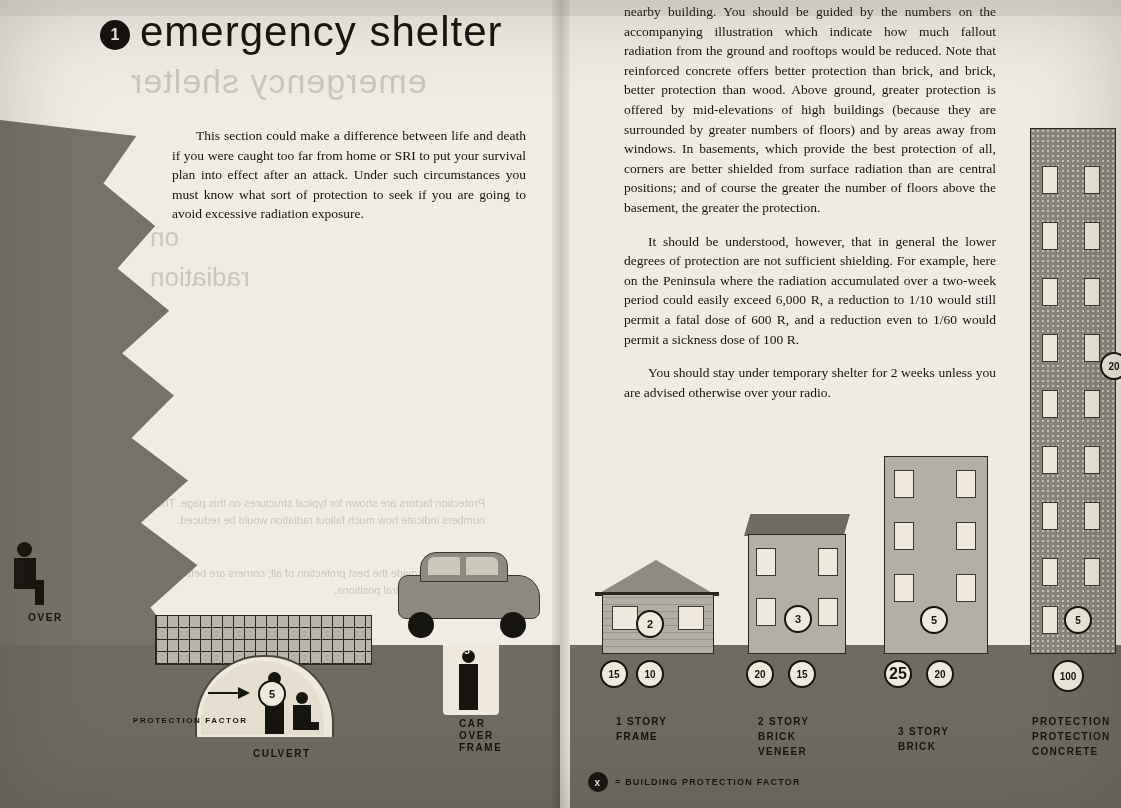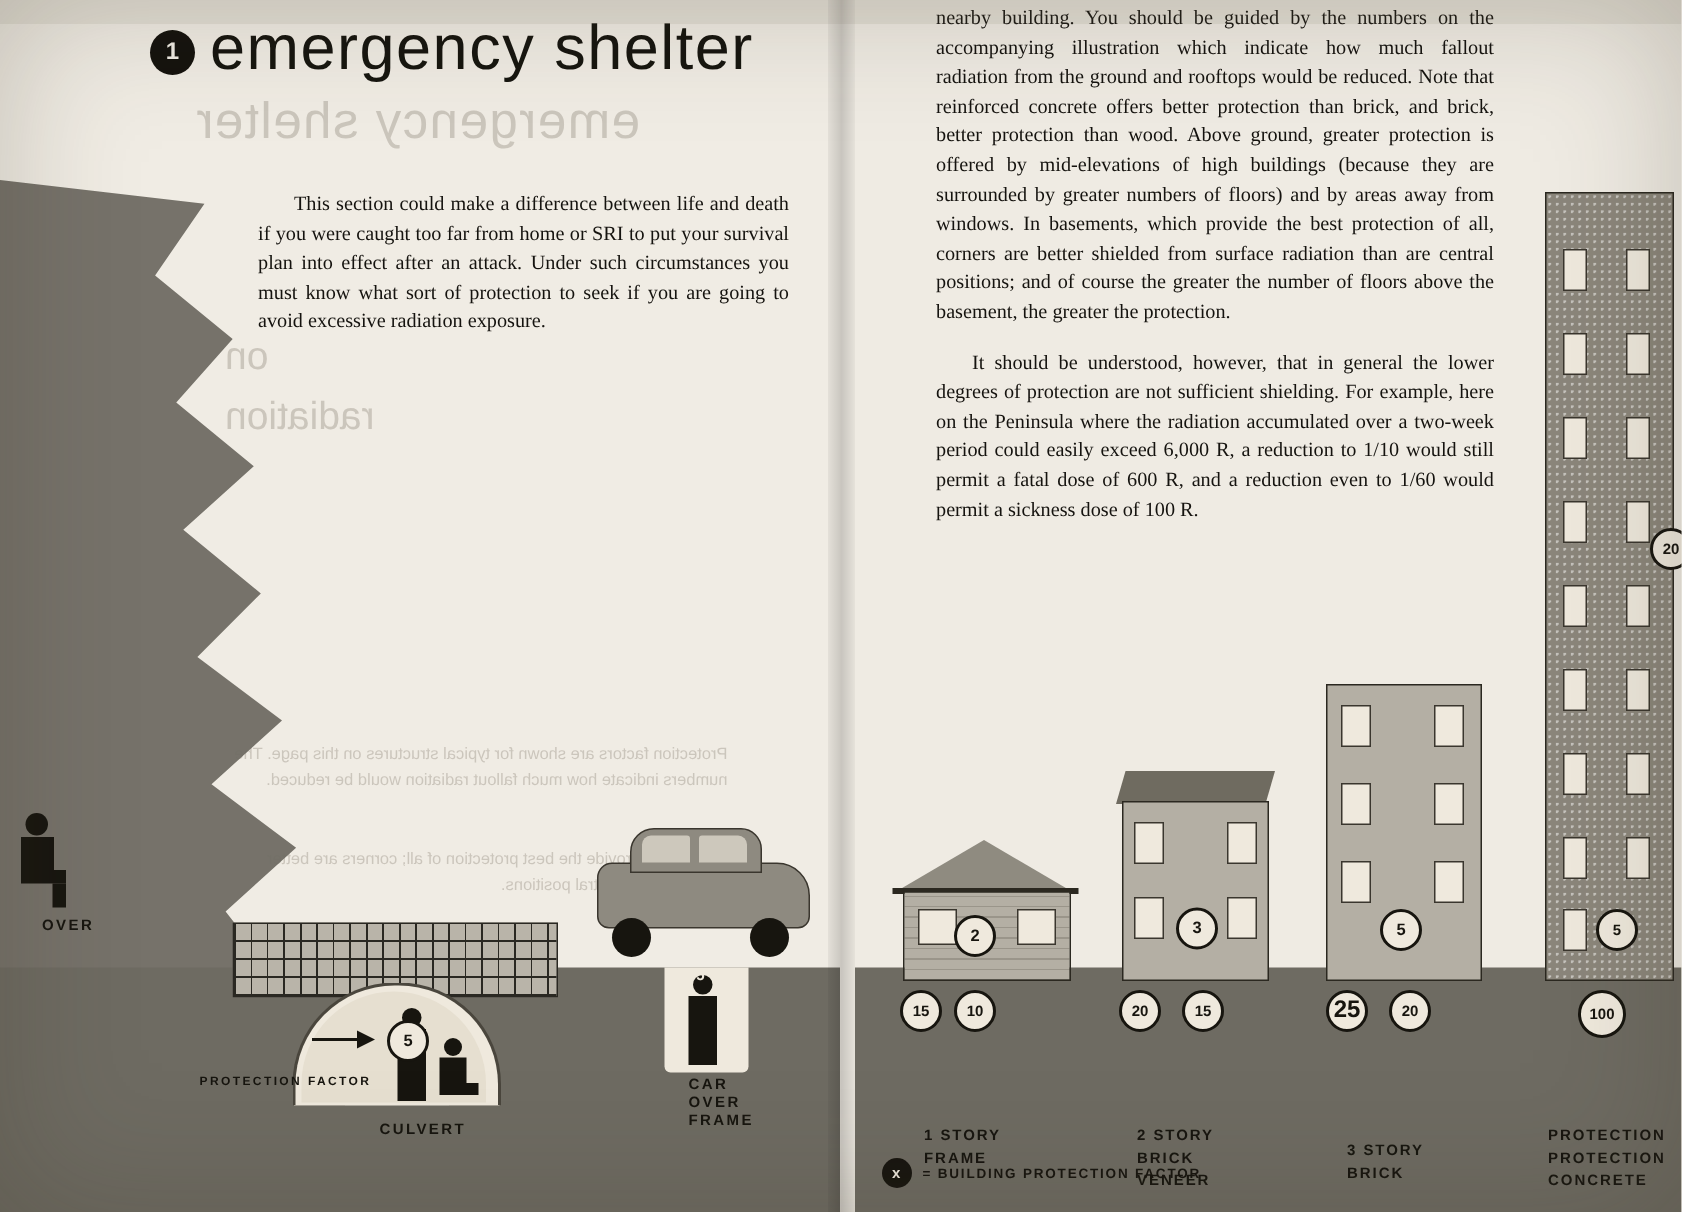--- a/index.html
+++ b/index.html
@@ -137,21 +137,21 @@
   .b2-roof{position:absolute;left:744px;top:514px;width:106px;height:22px;background:#6f6b60;
     clip-path:polygon(6% 0,100% 0,94% 100%,0 100%);}
   .b2{left:748px;top:534px;width:96px;height:118px;}
   .b3{left:884px;top:456px;width:102px;height:196px;}
   .b4{left:1030px;top:128px;width:84px;height:524px;
     background:#8b867b;
     background-image:radial-gradient(circle at 2px 2px, rgba(255,255,255,.5) 1px, transparent 1px);
     background-size:5px 5px;}
 
   .bar-labels{position:absolute;font-family:"Liberation Sans", sans-serif;font-size:10px;
-    letter-spacing:1.3px;font-weight:bold;line-height:15px;color:#17150f;margin-top:36px;}
+    letter-spacing:1.3px;font-weight:bold;line-height:15px;color:#17150f;}
 
   .legend{position:absolute;left:588px;top:772px;display:flex;align-items:center;gap:7px;
     font-family:"Liberation Sans", sans-serif;font-size:9px;letter-spacing:1.2px;font-weight:bold;color:#17150f;}
   .legend-circle{width:20px;height:20px;border-radius:50%;background:#17150f;color:#efe9dd;
     display:flex;align-items:center;justify-content:center;font-size:10px;}
 
   .vignette{position:absolute;inset:0;pointer-events:none;
     box-shadow:inset 0 0 90px rgba(60,50,35,0.25);}
   .topstain{position:absolute;left:0;top:0;width:1121px;height:16px;background:rgba(120,110,90,.10);}
 </style>
@@ -172,20 +172,21 @@
   <div class="chapter-badge">1</div>
   <div class="headline-text">emergency shelter</div>
 
   <div class="col col-left">
     <p>This section could make a difference between life and death if you were caught too far from home or SRI to put your survival plan into effect after an attack. Under such circumstances you must know what sort of protection to seek if you are going to avoid excessive radiation exposure.</p>
   </div>
 
   <div class="col col-right">
     <p style="text-indent:0">nearby building. You should be guided by the numbers on the accompanying illustration which indicate how much fallout radiation from the ground and rooftops would be reduced. Note that reinforced concrete offers better protection than brick, and brick, better protection than wood. Above ground, greater protection is offered by mid-elevations of high buildings (because they are surrounded by greater numbers of floors) and by areas away from windows. In basements, which provide the best protection of all, corners are better shielded from surface radiation than are central positions; and of course the greater the number of floors above the basement, the greater the protection.</p>
     <p>It should be understood, however, that in general the lower degrees of protection are not sufficient shielding. For example, here on the Peninsula where the radiation accumulated over a two-week period could easily exceed 6,000 R, a reduction to 1/10 would still permit a fatal dose of 600 R, and a reduction even to 1/60 would permit a sickness dose of 100 R.</p>
+    <p>You should stay under temporary shelter for 2 weeks unless you are advised otherwise over your radio.</p>
   </div>
 
   <div class="cliff"></div>
   <div class="ground"></div>
 
   <div class="cave-person-head"></div>
   <div class="cave-person-body"></div>
   <div class="cave-person-leg"></div>
   <div class="cave-person-leg2"></div>
   <div class="label" style="left:28px;top:612px">OVER</div>

